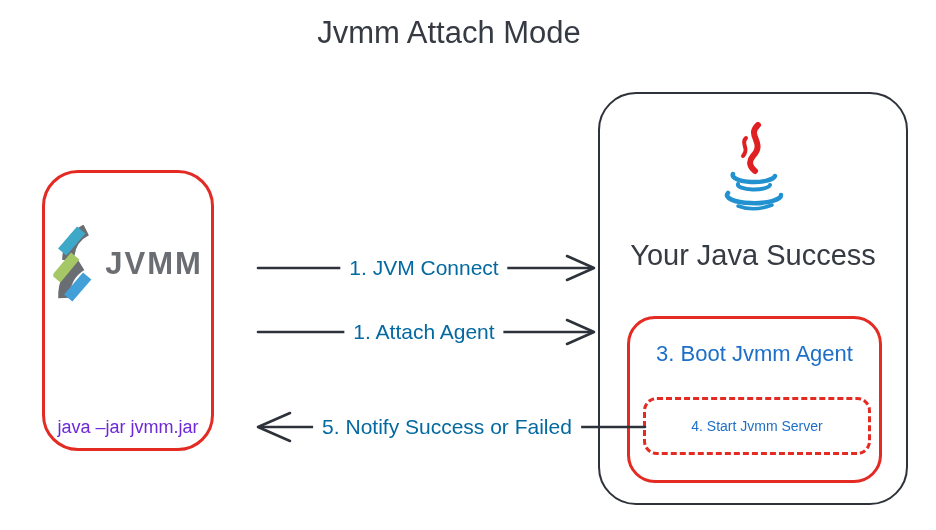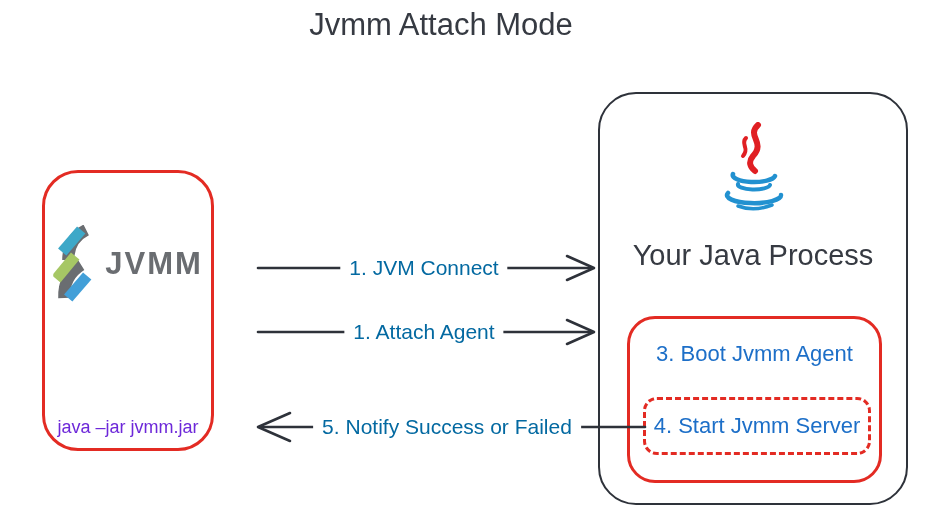--- a/index.html
+++ b/index.html
@@ -2,21 +2,21 @@
 <html><head>
 <meta charset="utf-8">
 <style>
   html,body{margin:0;padding:0;background:#ffffff;}
   .canvas{
     position:relative;width:936px;height:530px;background:#ffffff;overflow:hidden;
     font-family:"Liberation Sans","DejaVu Sans",sans-serif;
   }
   .title{
     position:absolute;left:441px;top:25px;transform:translate(-50%,-50%);
-    font-size:31px;font-weight:500;color:#363a42;white-space:nowrap;margin:0;
+    font-size:31px;font-weight:500;color:#363a42;white-space:nowrap;margin:8px;
   }
   
   .client-box{
     position:absolute;left:42px;top:170px;width:172px;height:281px;
     border:3px solid #e32b23;border-radius:36px;background:#ffffff;box-sizing:border-box;
   }
   .process-box{
     position:absolute;left:598px;top:92px;width:310px;height:413px;
     border:2.5px solid #2e323a;border-radius:38px;background:#ffffff;box-sizing:border-box;
   }
@@ -45,21 +45,21 @@
   }
   .java-logo{position:absolute;left:116px;top:28px;}
   .process-name{
     position:absolute;left:50%;top:145px;width:100%;text-align:center;transform:translateX(-50%);
     font-size:29px;color:#363a42;white-space:nowrap;
   }
   .step3{
     position:absolute;left:50%;top:22px;transform:translateX(-50%);
     font-size:22px;color:#1d6fc8;white-space:nowrap;
   }
-  .step4{font-size:22px;color:#1d6fc8;white-space:nowrap;}
+  .step4{font-size:14px;color:#1d6fc8;white-space:nowrap;}
   
   .arrows{position:absolute;left:0;top:0;width:936px;height:530px;pointer-events:none;}
   .arrow-label{
     position:absolute;transform:translate(-50%,-50%);
     background:#ffffff;padding:0 9px;font-size:21px;color:#0369a1;white-space:nowrap;
   }
 </style>
 </head>
 <body>
 
@@ -83,21 +83,21 @@
 
   <div class="process-box">
     <svg class="java-logo" width="76" height="94" viewBox="0 0 76 94">
       <path d="M42,3 C30,14 50,20 37,34 C32,40 34,45 39,49" stroke="#e01f23" stroke-width="6" fill="none" stroke-linecap="round"></path>
       <path d="M30,16 C24,22 34,26 27,34" stroke="#e01f23" stroke-width="4" fill="none" stroke-linecap="round"></path>
       <path d="M17,52 A21,7 0 1 0 59,54" stroke="#2291d0" stroke-width="4.5" fill="none" stroke-linecap="round"></path>
       <path d="M22,62 A16,5 0 1 0 54,63" stroke="#2291d0" stroke-width="4" fill="none" stroke-linecap="round"></path>
       <path d="M12,71 A27,8 0 1 0 65,73" stroke="#2291d0" stroke-width="4.5" fill="none" stroke-linecap="round"></path>
       <path d="M22,84 Q38,90 56,83" stroke="#2291d0" stroke-width="3.5" fill="none" stroke-linecap="round"></path>
     </svg>
-    <div class="process-name">Your Java Process</div>
+    <div class="process-name">Your Java Success</div>
 
     <div class="agent-box">
       <div class="step3">3. Boot Jvmm Agent</div>
       <div class="server-box">
         <div class="step4">4. Start Jvmm Server</div>
       </div>
     </div>
   </div>
 
   <svg class="arrows">

